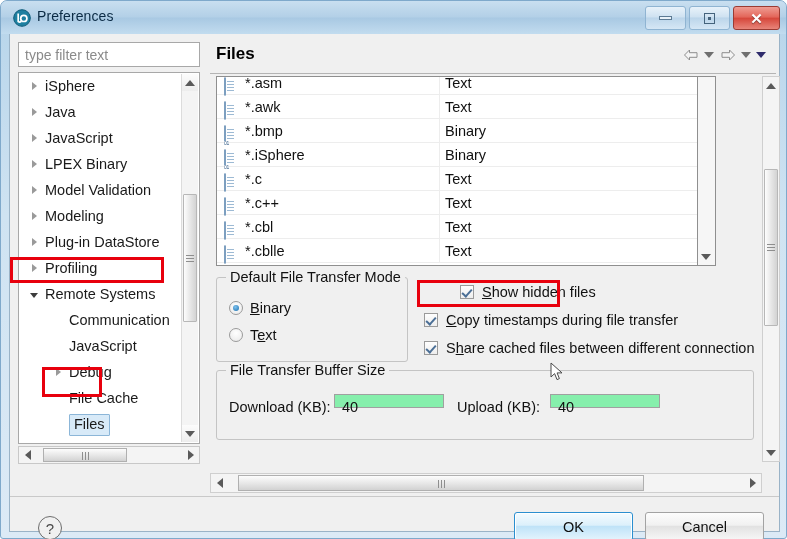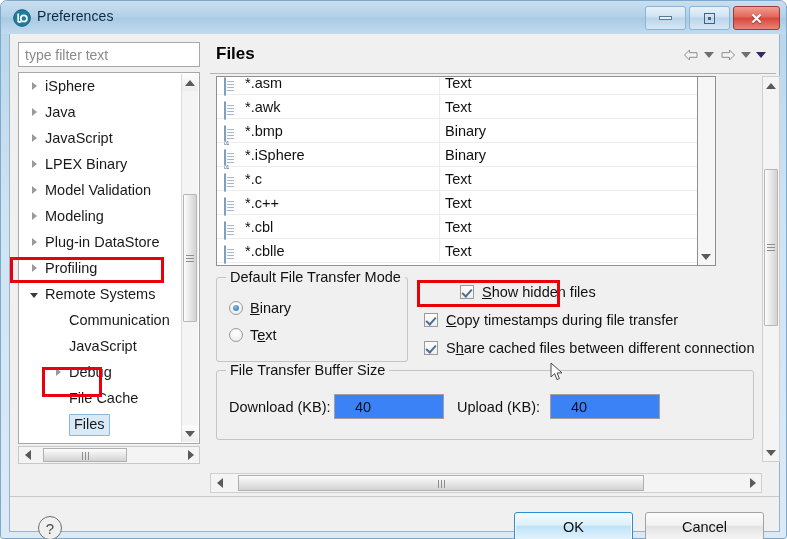--- a/index.html
+++ b/index.html
@@ -193,22 +193,22 @@
   .chkbox{
     width:14px;height:14px;box-sizing:border-box;border:1px solid #9a9a9a;
     background:linear-gradient(to bottom,#fefefe,#eeeeee);position:relative;flex:none;
   }
   .chkbox.on::after{
     content:"";position:absolute;left:3px;top:1px;width:4px;height:8px;
     border:solid #4b6f96;border-width:0 2px 2px 0;transform:rotate(42deg);
   }
 
   .field{
-    position:absolute;height:25px;box-sizing:border-box;border:1px solid #a0a0a0;
-    background:#3b82f6;font-size:14.5px;color:#111;padding:2px 20px;line-height:20px;
+    position:absolute;height:14px;box-sizing:border-box;border:1px solid #a0a0a0;
+    background:#86efac;font-size:14.5px;color:#111;padding:2px 7px;line-height:20px;
     font-family:"Liberation Sans", sans-serif;
   }
   .flabel{position:absolute;font-size:14.5px;color:#111;}
 
   
   .main-vscroll{
     position:absolute;right:0;top:42px;width:18px;height:386px;
     background:#f4f4f4;border:1px solid #cfcfcf;box-sizing:border-box;
   }
   

